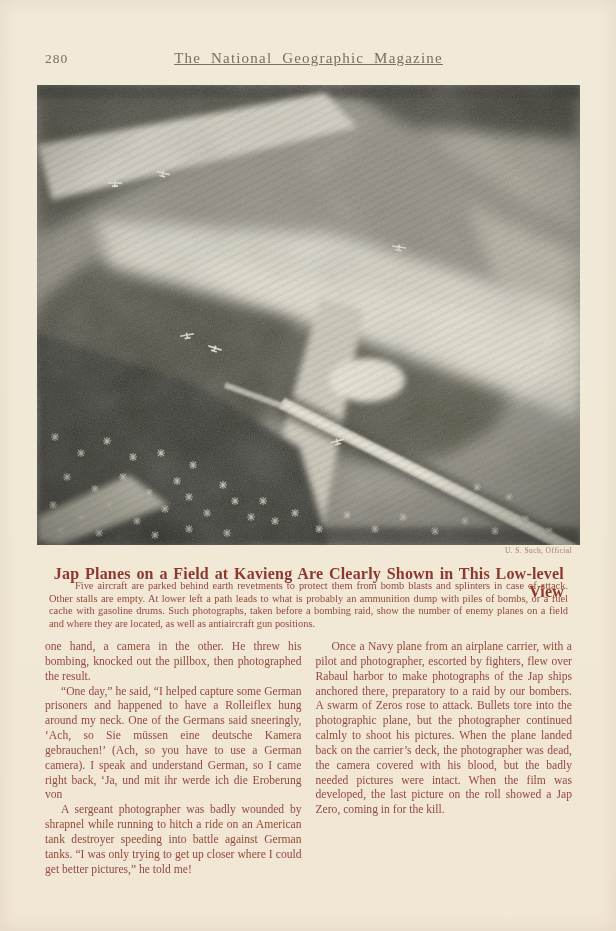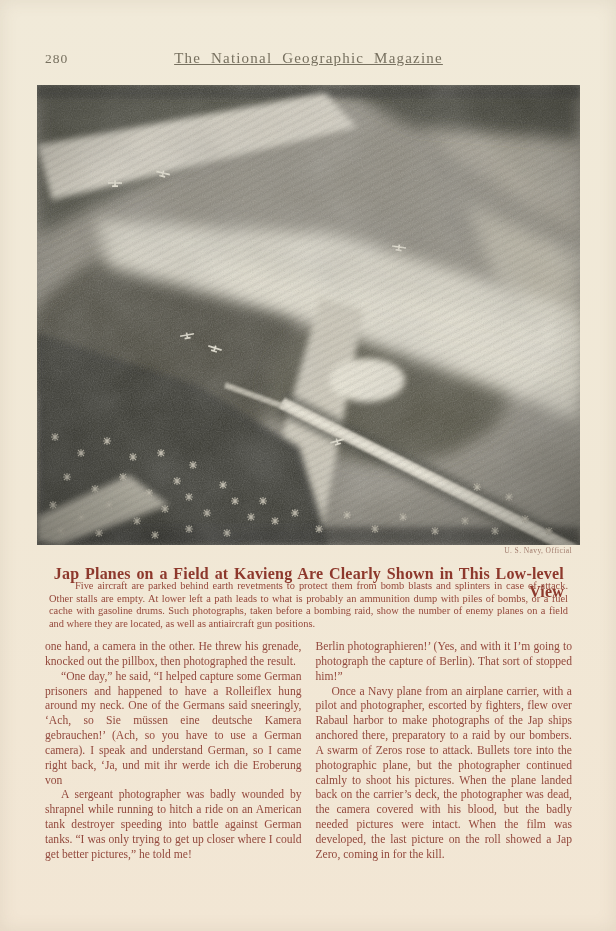--- a/index.html
+++ b/index.html
@@ -182,31 +182,30 @@
         <use href="#palm" x="440" y="402"></use>
       </g>
 
       <rect width="543" height="460" fill="url(#striae)" opacity=".06"></rect>
       <rect width="543" height="460" filter="url(#grainCloud)" opacity=".22"></rect>
       <rect width="543" height="460" filter="url(#grainFine)" opacity=".26"></rect>
       <rect width="543" height="460" fill="url(#vig)"></rect>
     </svg>
   </div>
 
-  <div class="credit">U. S. Navy, Official</div>
+  <div class="credit">U. S. Such, Official</div>
 
   <h2 class="cap-title">Jap Planes on a Field at Kavieng Are Clearly Shown in This Low-level View</h2>
 
   <p class="cap-body">Five aircraft are parked behind earth revetments to protect them from bomb blasts and splinters in case of attack.  Other stalls are empty.  At lower left a path leads to what is probably an ammunition dump with piles of bombs, or a fuel cache with gasoline drums.  Such photographs, taken before a bombing raid, show the number of enemy planes on a field and where they are located, as well as antiaircraft gun positions.</p>
 
   <div class="columns">
     <div class="col">
-      <p>one hand, a camera in the other.  He threw his grenade, knocked out the pillbox, then photographed the result.</p>
+      <p>one hand, a camera in the other.  He threw his bombing, knocked out the pillbox, then photographed the result.</p>
       <p class="indent">“One day,” he said, “I helped capture some German prisoners and happened to have a Rolleiflex hung around my neck.  One of the Germans said sneeringly, ‘Ach, so Sie müssen eine deutsche Kamera gebrauchen!’ (Ach, so you have to use a German camera).  I speak and understand German, so I came right back, ‘Ja, und mit ihr werde ich die Eroberung von</p>
       <p class="indent">A sergeant photographer was badly wounded by shrapnel while running to hitch a ride on an American tank destroyer speeding into battle against German tanks.  “I was only trying to get up closer where I could get better pictures,” he told me!</p>
     </div>
     <div class="col">
-      <p>Berlin photographieren!’ (Yes, and with it I’m going to photograph the capture of Berlin).  That sort of stopped him!”</p>
       <p class="indent">Once a Navy plane from an airplane carrier, with a pilot and photographer, escorted by fighters, flew over Rabaul harbor to make photographs of the Jap ships anchored there, preparatory to a raid by our bombers.  A swarm of Zeros rose to attack.  Bullets tore into the photographic plane, but the photographer continued calmly to shoot his pictures.  When the plane landed back on the carrier’s deck, the photographer was dead, the camera covered with his blood, but the badly needed pictures were intact.  When the film was developed, the last picture on the roll showed a Jap Zero, coming in for the kill.</p>
     </div>
   </div>
 
 </div>
 
 </body></html>

